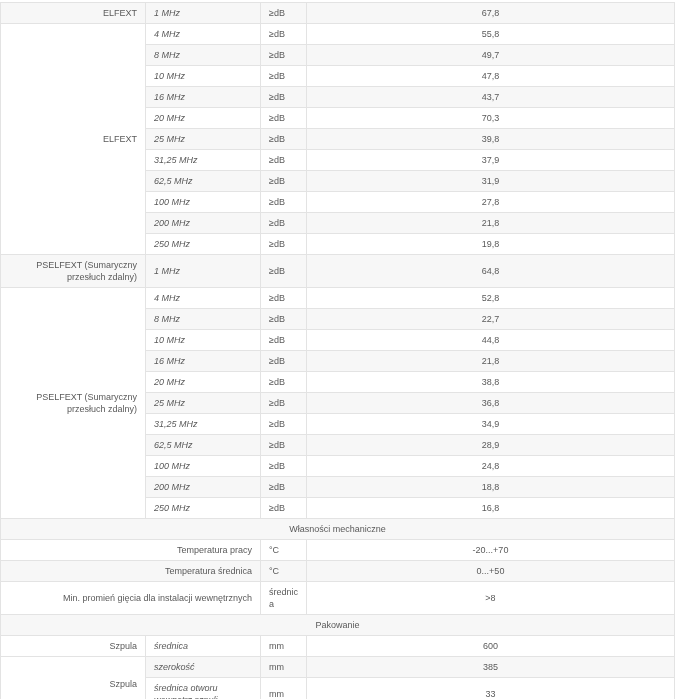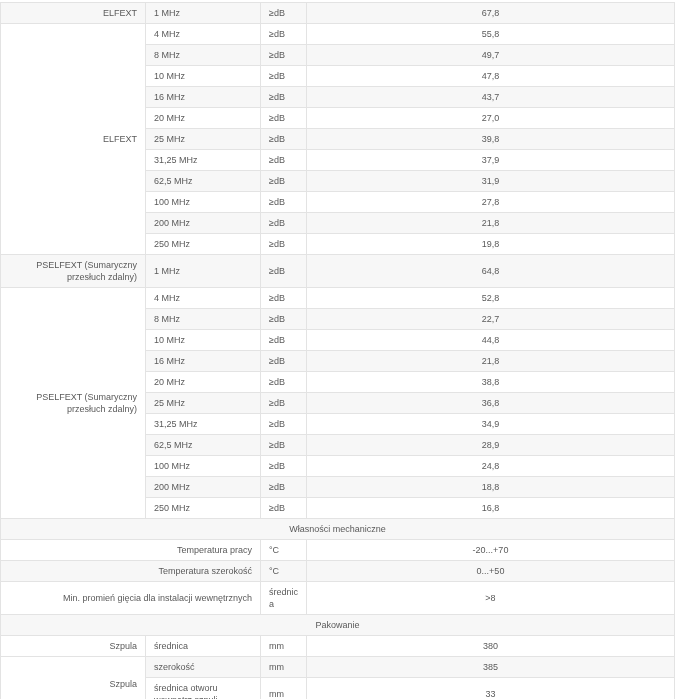--- a/index.html
+++ b/index.html
@@ -29,21 +29,21 @@
     line-height: 12px;
     color: var(--text);
     padding: 4px 8px;
     vertical-align: middle;
     overflow: hidden;
     word-wrap: break-word;
   }
   tr.stripe { background: var(--stripe); }
   td.merged { background: var(--bg); vertical-align: middle; }
   td.col-param { text-align: right; }
-  td.col-sub { text-align: left; }
+  td.col-sub { text-align: left; font-style: italic; }
   td.col-unit { text-align: left; }
   td.col-value { text-align: center; }
   td.section { text-align: center; padding: 4px 0; }
 </style>
 </head>
 <body>
 
 <div class="page">
   <table class="spec-table">
     <colgroup>
@@ -76,21 +76,21 @@
           <td class="col-value">47,8</td>
         </tr>
         <tr class="stripe">
           <td class="col-sub">16 MHz</td>
           <td class="col-unit">≥dB</td>
           <td class="col-value">43,7</td>
         </tr>
         <tr>
           <td class="col-sub">20 MHz</td>
           <td class="col-unit">≥dB</td>
-          <td class="col-value">27,0</td>
+          <td class="col-value">70,3</td>
         </tr>
         <tr class="stripe">
           <td class="col-sub">25 MHz</td>
           <td class="col-unit">≥dB</td>
           <td class="col-value">39,8</td>
         </tr>
         <tr>
           <td class="col-sub">31,25 MHz</td>
           <td class="col-unit">≥dB</td>
           <td class="col-value">37,9</td>
@@ -179,37 +179,37 @@
         </tr>
         <tr class="stripe">
           <td class="section" colspan="4">Własności mechaniczne</td>
         </tr>
         <tr>
           <td class="col-param" colspan="2">Temperatura pracy</td>
           <td class="col-unit">°C</td>
           <td class="col-value">-20...+70</td>
         </tr>
         <tr class="stripe">
-          <td class="col-param" colspan="2">Temperatura szerokość</td>
+          <td class="col-param" colspan="2">Temperatura średnica</td>
           <td class="col-unit">°C</td>
           <td class="col-value">0...+50</td>
         </tr>
         <tr>
           <td class="col-param" colspan="2">Min. promień gięcia dla instalacji wewnętrznych</td>
           <td class="col-unit">średnica</td>
           <td class="col-value">&gt;8</td>
         </tr>
         <tr class="stripe">
           <td class="section" colspan="4">Pakowanie</td>
         </tr>
         <tr>
           <td class="col-param">Szpula</td>
           <td class="col-sub">średnica</td>
           <td class="col-unit">mm</td>
-          <td class="col-value">380</td>
+          <td class="col-value">600</td>
         </tr>
         <tr class="stripe">
           <td class="col-param merged" rowspan="2">Szpula</td>
           <td class="col-sub">szerokość</td>
           <td class="col-unit">mm</td>
           <td class="col-value">385</td>
         </tr>
         <tr>
           <td class="col-sub">średnica otworu wewnątrz szpuli</td>
           <td class="col-unit">mm</td>

